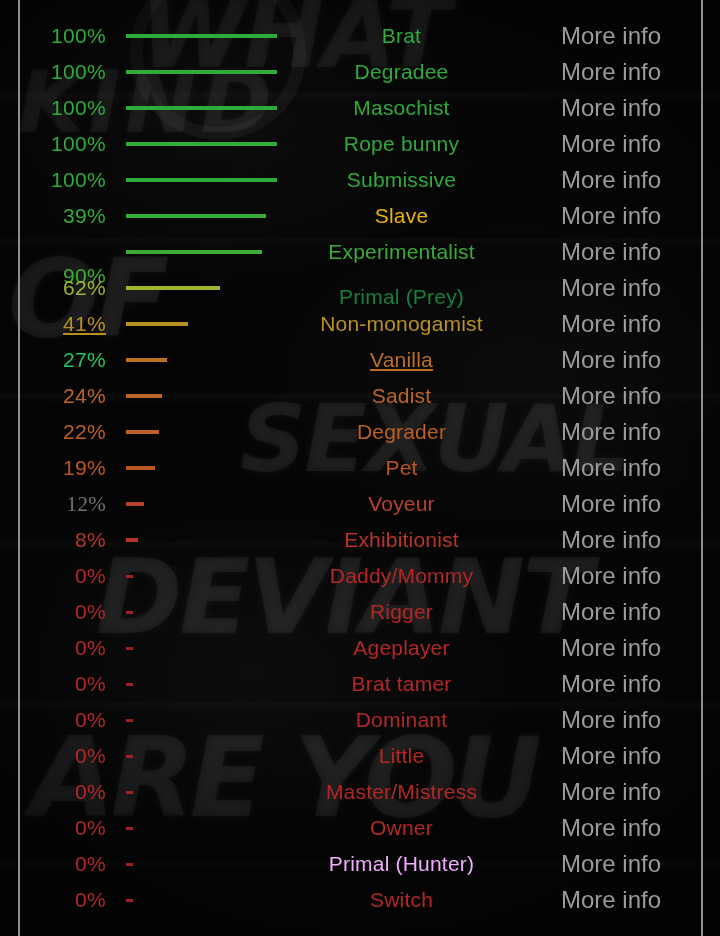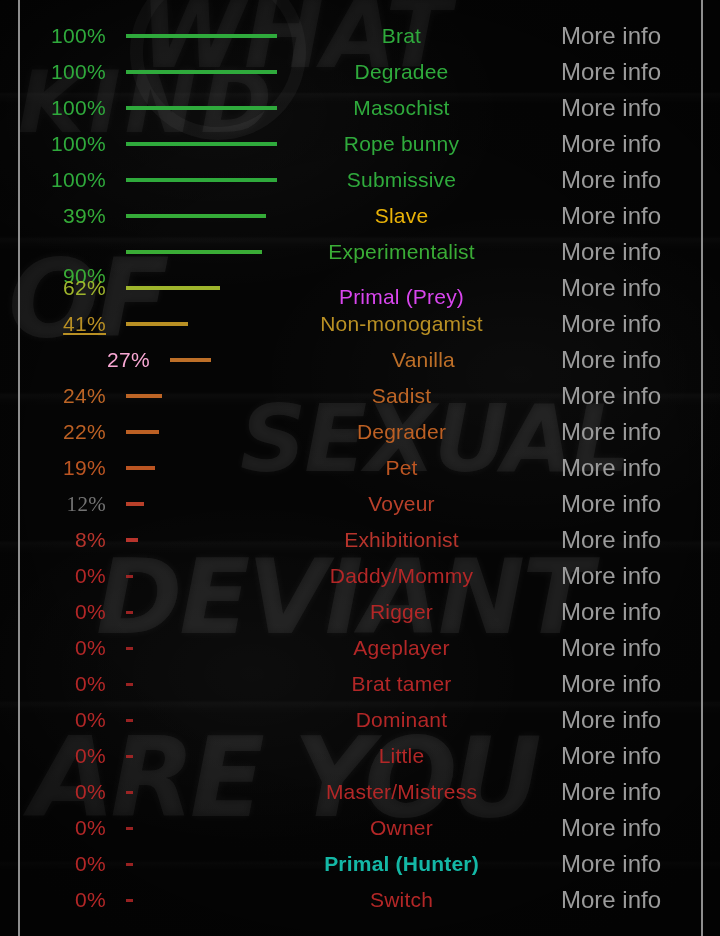--- a/index.html
+++ b/index.html
@@ -237,37 +237,37 @@
           <div class="bar" style="width: 136px; background: rgb(58, 172, 54);"></div>
         </div>
         <div class="label" style="color: rgb(58, 172, 54);">Experimentalist</div>
         <div class="more">More info</div>
       </div>
       <div class="row">
         <div class="pct" style="color: rgb(159, 181, 44);">62%</div>
         <div class="bar-cell">
           <div class="bar" style="width: 94px; background: rgb(159, 181, 44);"></div>
         </div>
-        <div class="label" style="color: #d946ef; margin-top: 18px;">Primal (Prey)</div>
+        <div class="label" style="color: #15803d; margin-top: 18px;">Primal (Prey)</div>
         <div class="more">More info</div>
       </div>
       <div class="row">
         <div class="pct" style="color: rgb(185, 144, 36); text-decoration: underline;">41%</div>
         <div class="bar-cell">
           <div class="bar" style="width: 62px; background: rgb(185, 144, 36);"></div>
         </div>
         <div class="label" style="color: rgb(185, 144, 36);">Non-monogamist</div>
         <div class="more">More info</div>
       </div>
       <div class="row">
-        <div class="pct" style="color: #f9a8d4; margin-left: 44px;">27%</div>
+        <div class="pct" style="color: #22c55e;">27%</div>
         <div class="bar-cell">
           <div class="bar" style="width: 41px; background: rgb(189, 111, 40);"></div>
         </div>
-        <div class="label" style="color: rgb(189, 111, 40);">Vanilla</div>
+        <div class="label" style="color: rgb(189, 111, 40); text-decoration: underline;">Vanilla</div>
         <div class="more">More info</div>
       </div>
       <div class="row">
         <div class="pct" style="color: rgb(189, 101, 38);">24%</div>
         <div class="bar-cell">
           <div class="bar" style="width: 36px; background: rgb(189, 101, 38);"></div>
         </div>
         <div class="label" style="color: rgb(189, 101, 38);">Sadist</div>
         <div class="more">More info</div>
       </div>
@@ -365,21 +365,21 @@
           <div class="bar" style="width: 7px; background: rgb(179, 39, 39); height: 3px; opacity: 0.85;"></div>
         </div>
         <div class="label" style="color: rgb(179, 39, 39);">Owner</div>
         <div class="more">More info</div>
       </div>
       <div class="row">
         <div class="pct" style="color: rgb(179, 39, 39);">0%</div>
         <div class="bar-cell">
           <div class="bar" style="width: 7px; background: rgb(179, 39, 39); height: 3px; opacity: 0.85;"></div>
         </div>
-        <div class="label" style="color: #14b8a6; font-weight: bold;">Primal (Hunter)</div>
+        <div class="label" style="color: #f0abfc;">Primal (Hunter)</div>
         <div class="more">More info</div>
       </div>
       <div class="row">
         <div class="pct" style="color: rgb(179, 39, 39);">0%</div>
         <div class="bar-cell">
           <div class="bar" style="width: 7px; background: rgb(179, 39, 39); height: 3px; opacity: 0.85;"></div>
         </div>
         <div class="label" style="color: rgb(179, 39, 39);">Switch</div>
         <div class="more">More info</div>
       </div>

